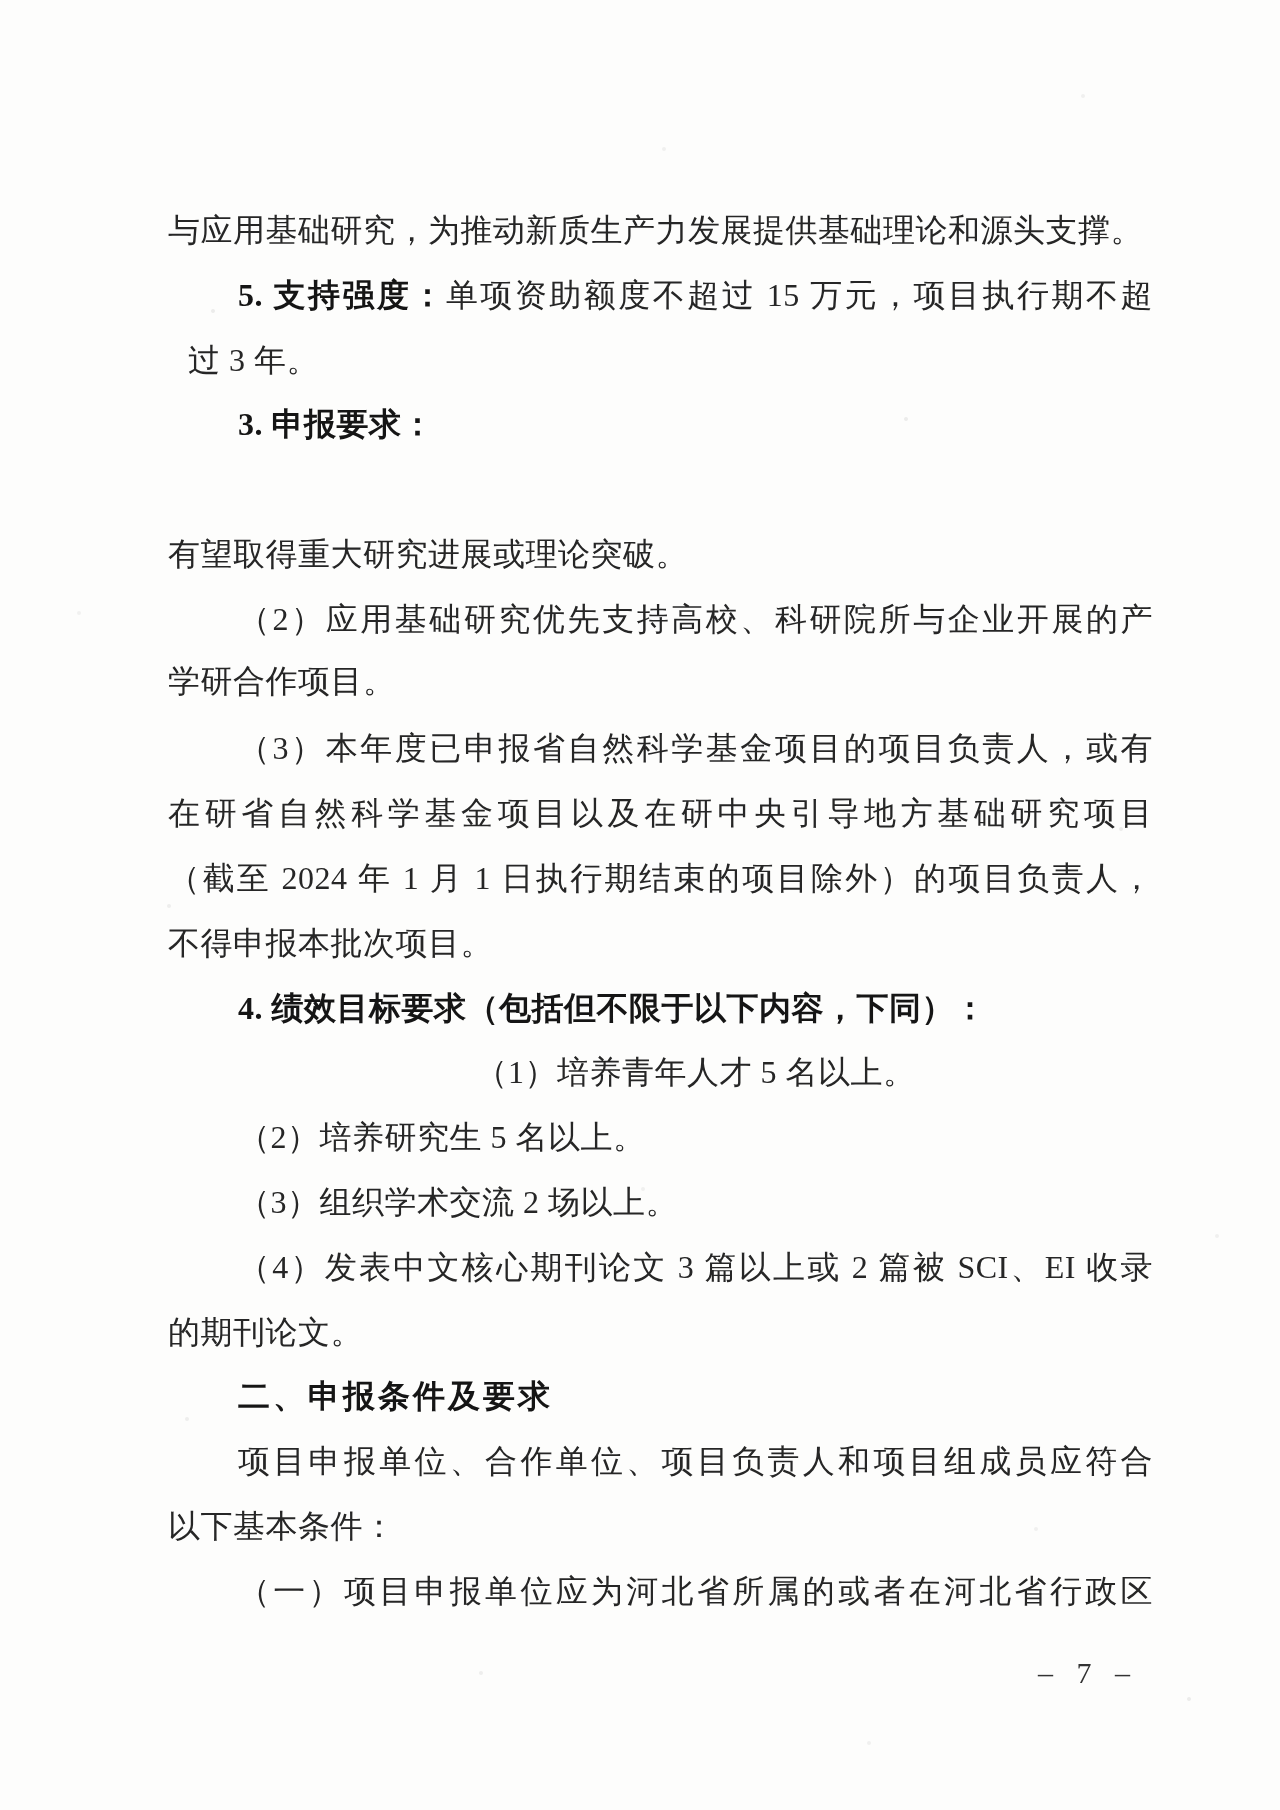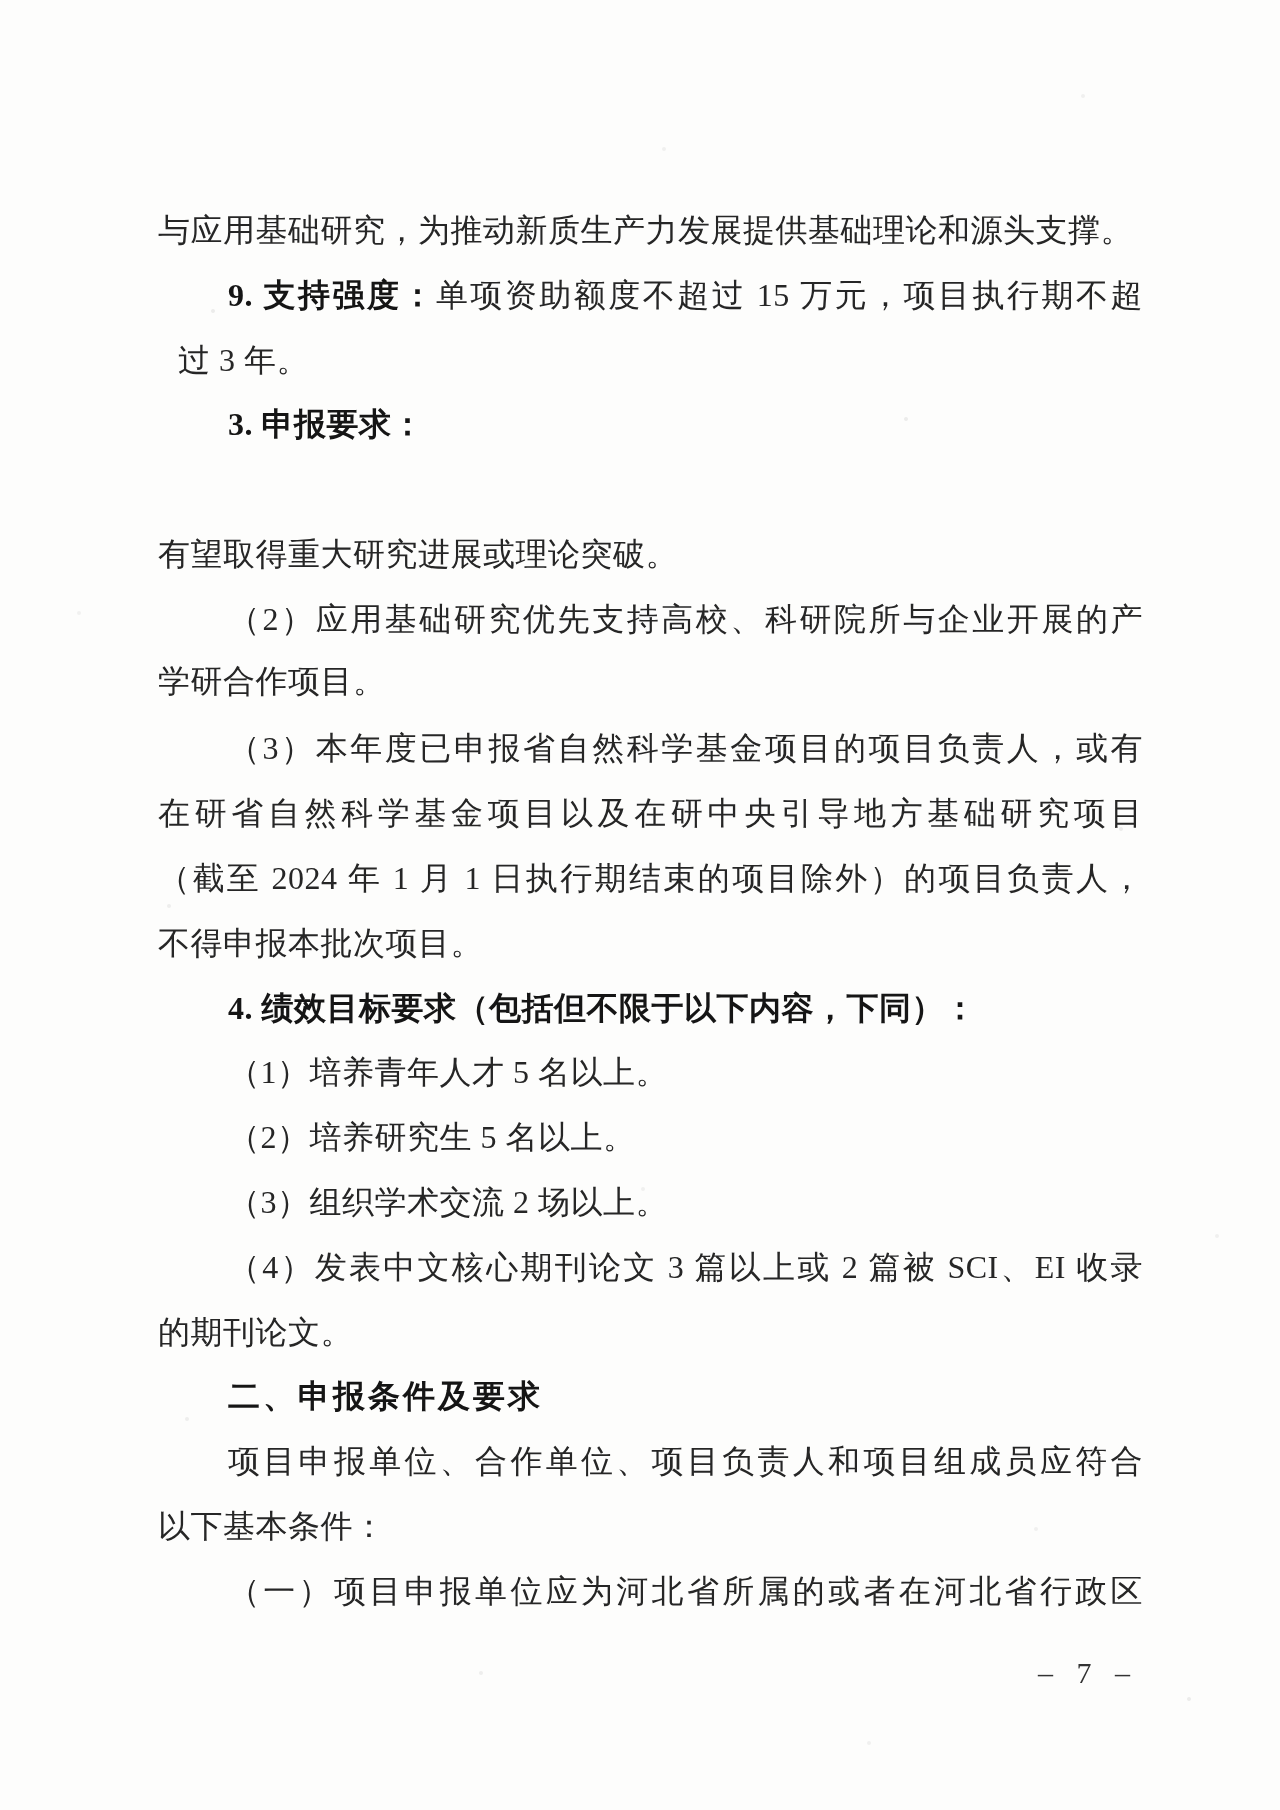--- a/index.html
+++ b/index.html
@@ -43,21 +43,21 @@
   }
   .text-block {
     position: absolute;
     left: 158px;
     top: 0;
     width: 985px;
     height: 1810px;
   }
   .line {
     position: absolute;
-    left: 0;
+    left: 10px;
     width: 985px;
     height: 64px;
     line-height: 64px;
     font-size: 32px;
     letter-spacing: 0.5px;
     white-space: nowrap;
   }
   .line.justify {
     white-space: normal;
     text-align: justify;
@@ -85,32 +85,32 @@
     color: #333333;
     white-space: nowrap;
   }
 </style>
 </head>
 <body>
 
 <div class="page" style="background: rgb(253, 253, 252); color: rgb(38, 38, 38);">
   <div class="text-block">
       <div class="line" style="top: 198px;"><span class="seg">与应用基础研究，为推动新质生产力发展提供基础理论和源头支撑。</span></div>
-      <div class="line indent justify" style="top: 262.8px;"><span class="seg bold">9. 支持强度：</span><span class="seg">单项资助额度不超过 15 万元，项目执行期不超</span></div>
+      <div class="line indent justify" style="top: 262.8px;"><span class="seg bold">5. 支持强度：</span><span class="seg">单项资助额度不超过 15 万元，项目执行期不超</span></div>
       <div class="line" style="top: 327.6px; margin-left: 20px;"><span class="seg">过 3 年。</span></div>
       <div class="line indent" style="top: 392.4px;"><span class="seg bold">3. 申报要求：</span></div>
       <div class="line" style="top: 522px;"><span class="seg">有望取得重大研究进展或理论突破。</span></div>
       <div class="line indent justify" style="top: 586.8px;"><span class="seg">（2）应用基础研究优先支持高校、科研院所与企业开展的产</span></div>
       <div class="line" style="top: 651.6px; font-family: Liberation Mono, monospace;"><span class="seg">学研合作项目。</span></div>
       <div class="line indent justify" style="top: 716.4px;"><span class="seg">（3）本年度已申报省自然科学基金项目的项目负责人，或有</span></div>
       <div class="line justify" style="top: 781.2px;"><span class="seg">在研省自然科学基金项目以及在研中央引导地方基础研究项目</span></div>
       <div class="line justify" style="top: 846px;"><span class="seg">（截至 2024 年 1 月 1 日执行期结束的项目除外）的项目负责人，</span></div>
       <div class="line" style="top: 910.8px;"><span class="seg">不得申报本批次项目。</span></div>
       <div class="line indent" style="top: 975.6px;"><span class="seg bold">4. 绩效目标要求（包括但不限于以下内容，下同）：</span></div>
-      <div class="line indent" style="top: 1040.4px;"><span class="seg">（1）培养青年人才 5 名以上。</span></div>
+      <div class="line indent" style="top: 1040.4px; text-align: center;"><span class="seg">（1）培养青年人才 5 名以上。</span></div>
       <div class="line indent" style="top: 1105.2px;"><span class="seg">（2）培养研究生 5 名以上。</span></div>
       <div class="line indent" style="top: 1170px;"><span class="seg">（3）组织学术交流 2 场以上。</span></div>
       <div class="line indent justify" style="top: 1234.8px;"><span class="seg">（4）发表中文核心期刊论文 3 篇以上或 2 篇被 SCI、EI 收录</span></div>
       <div class="line indent" style="top: 1364.4px;"><span class="seg bold sans">二、申报条件及要求</span></div>
       <div class="line" style="top: 1299.6px;"><span class="seg">的期刊论文。</span></div>
       <div class="line" style="top: 1494px;"><span class="seg">以下基本条件：</span></div>
       <div class="line indent justify" style="top: 1429.2px;"><span class="seg">项目申报单位、合作单位、项目负责人和项目组成员应符合</span></div>
       <div class="line indent justify" style="top: 1558.8px;"><span class="seg">（一）项目申报单位应为河北省所属的或者在河北省行政区</span></div>
     </div>
   <div class="page-number">– 7 –</div>

